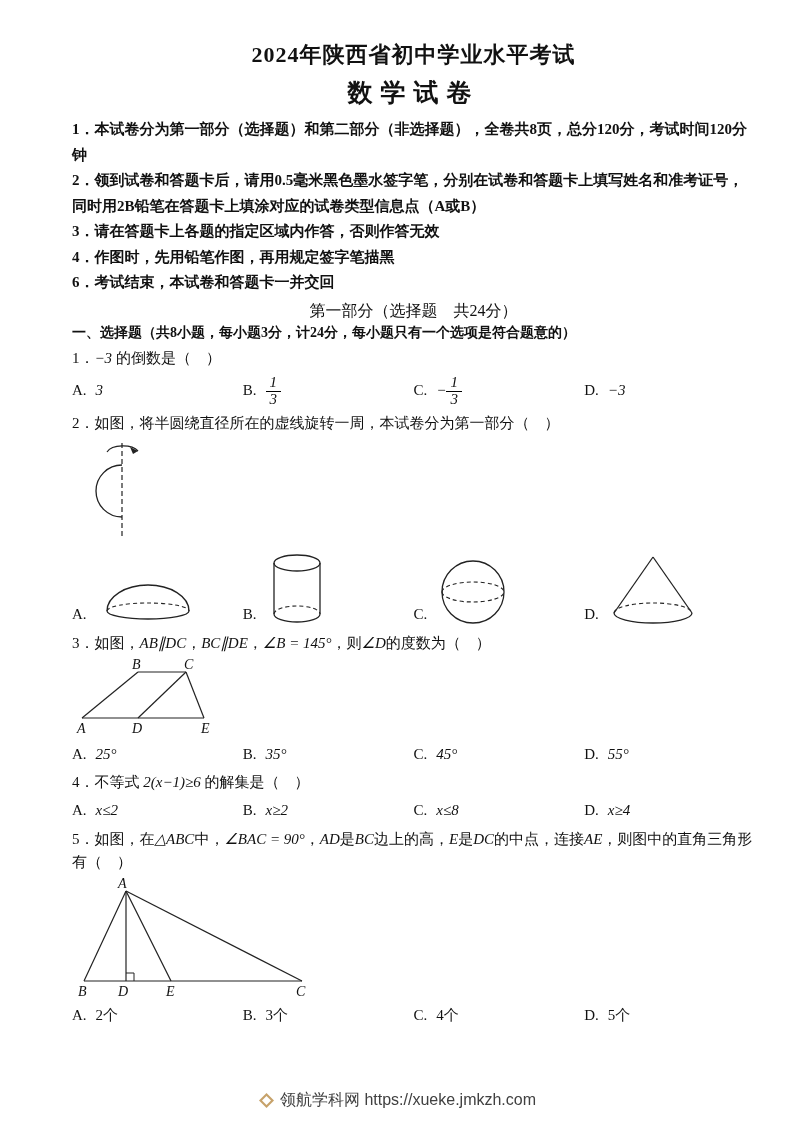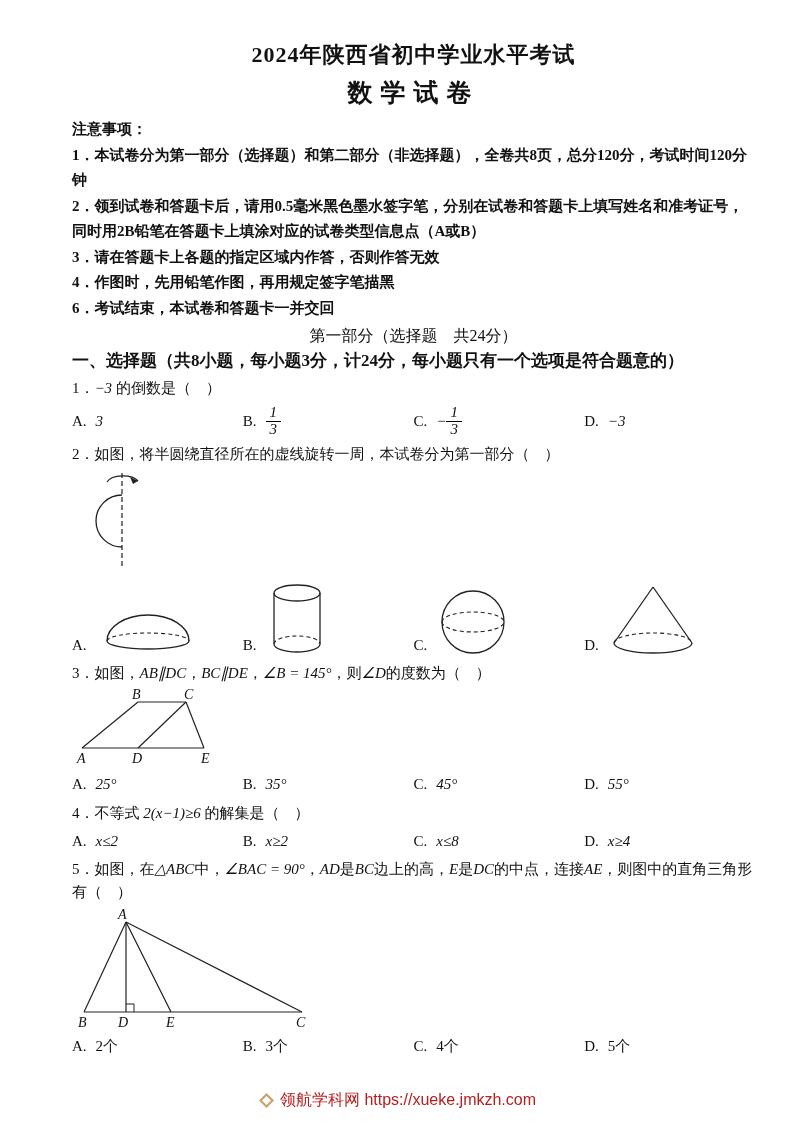--- a/index.html
+++ b/index.html
@@ -9,50 +9,49 @@
     background:#ffffff;color:#111;
     font-family:"Liberation Serif","DejaVu Serif",serif;
     position:relative;overflow:hidden;
   }
   .page{padding:40px 40px 0 72px}
   .title{text-align:center;font-size:22px;font-weight:700;margin:0;letter-spacing:1px}
   .subtitle{text-align:center;font-size:25px;font-weight:700;letter-spacing:8px;margin:6px 0 8px}
   .notice{font-size:15px;font-weight:700;line-height:1.7}
   .notice .n-line{margin:0}
   .part-heading{text-align:center;font-size:16px;font-weight:400;margin:5px 0 1px}
-  .sub-heading{font-size:17px;font-weight:700;margin:2px 0 4px}
+  .sub-heading{font-size:14px;font-weight:700;margin:2px 0 4px}
   .q{font-size:15px;line-height:1.55;margin-top:5px}
   .math{font-style:italic;font-family:"Liberation Serif",serif}
   .opts{display:flex;margin:5px 0 1px;align-items:center}
   .opt{width:25%;display:flex;align-items:center}
   .opt .lab{margin-right:9px}
   .frac{display:inline-block;text-align:center;vertical-align:middle;line-height:1.05;font-style:italic}
   .frac .fnum{display:block;border-bottom:1px solid #000;padding:0 4px}
   .frac .fden{display:block;padding:0 4px}
   .fig{margin:3px 0 0 2px}
   svg{display:block}
   .svgtxt{font-family:"Liberation Serif",serif;font-style:italic;font-size:14px;fill:#111}
   .fig-opts{display:flex;align-items:flex-end;margin:12px 0 0}
   .fig-opt{width:25%;display:flex;align-items:flex-end;gap:8px;font-size:15px}
   .footer{
     position:absolute;left:0;bottom:14px;width:100%;text-align:center;
-    color:#b91c1c;font-size:16px;font-family:"Liberation Sans",sans-serif;
+    color:#404040;font-size:16px;font-family:"Liberation Sans",sans-serif;
   }
   .footer .logo{display:inline-block;vertical-align:-3px;margin-right:6px}
 </style>
 </head>
 <body>
 
 <div class="page">
 
   <h1 class="title">2024年陕西省初中学业水平考试</h1>
   <div class="subtitle">数学试卷</div>
 
   <div class="notice">
-    <div class="n-line">注意事项：</div>
     <div class="n-line">1．本试卷分为第一部分（选择题）和第二部分（非选择题），全卷共8页，总分120分，考试时间120分钟</div>
     <div class="n-line">2．领到试卷和答题卡后，请用0.5毫米黑色墨水签字笔，分别在试卷和答题卡上填写姓名和准考证号，同时用2B铅笔在答题卡上填涂对应的试卷类型信息点（A或B）</div>
     <div class="n-line">3．请在答题卡上各题的指定区域内作答，否则作答无效</div>
     <div class="n-line">4．作图时，先用铅笔作图，再用规定签字笔描黑</div>
     <div class="n-line">6．考试结束，本试卷和答题卡一并交回</div>
   </div>
 
   <div class="part-heading">第一部分（选择题　共24分）</div>
   <div class="sub-heading">一、选择题（共8小题，每小题3分，计24分，每小题只有一个选项是符合题意的）</div>
 

